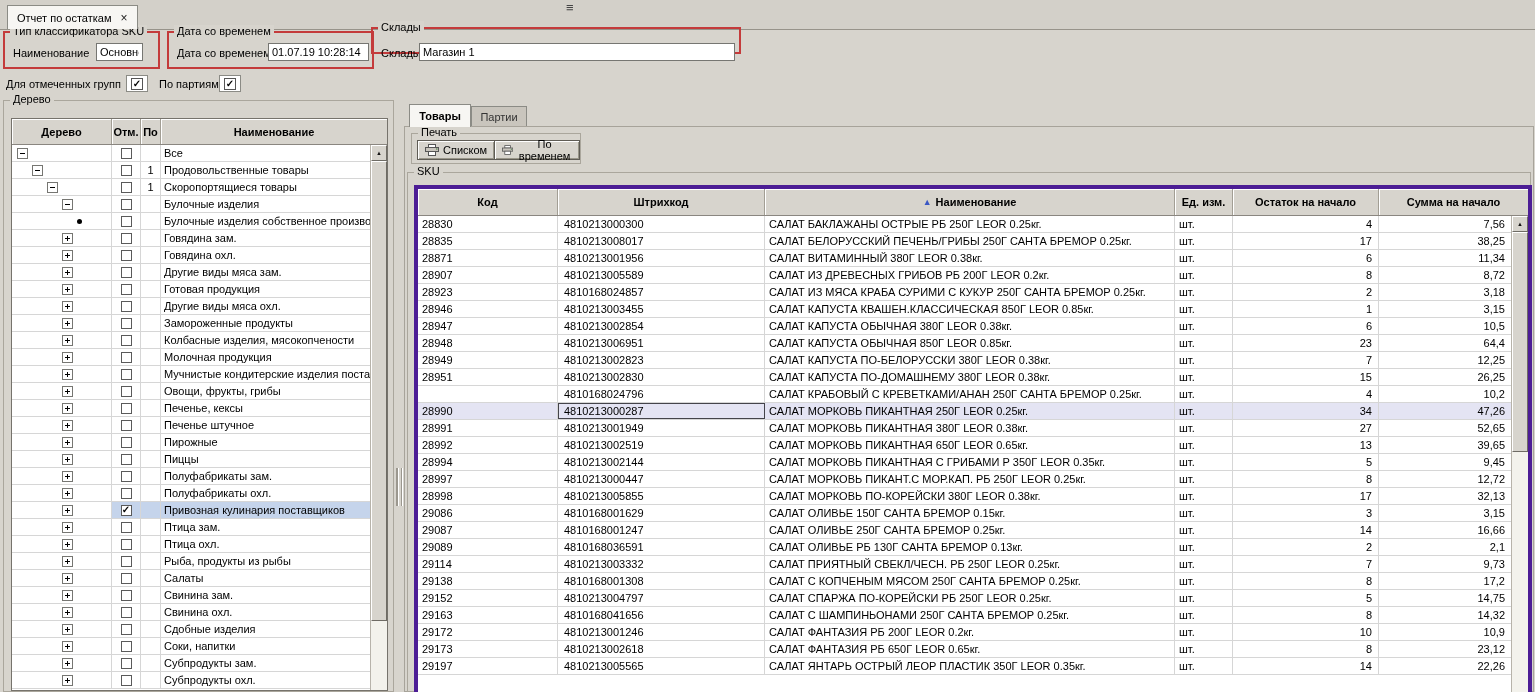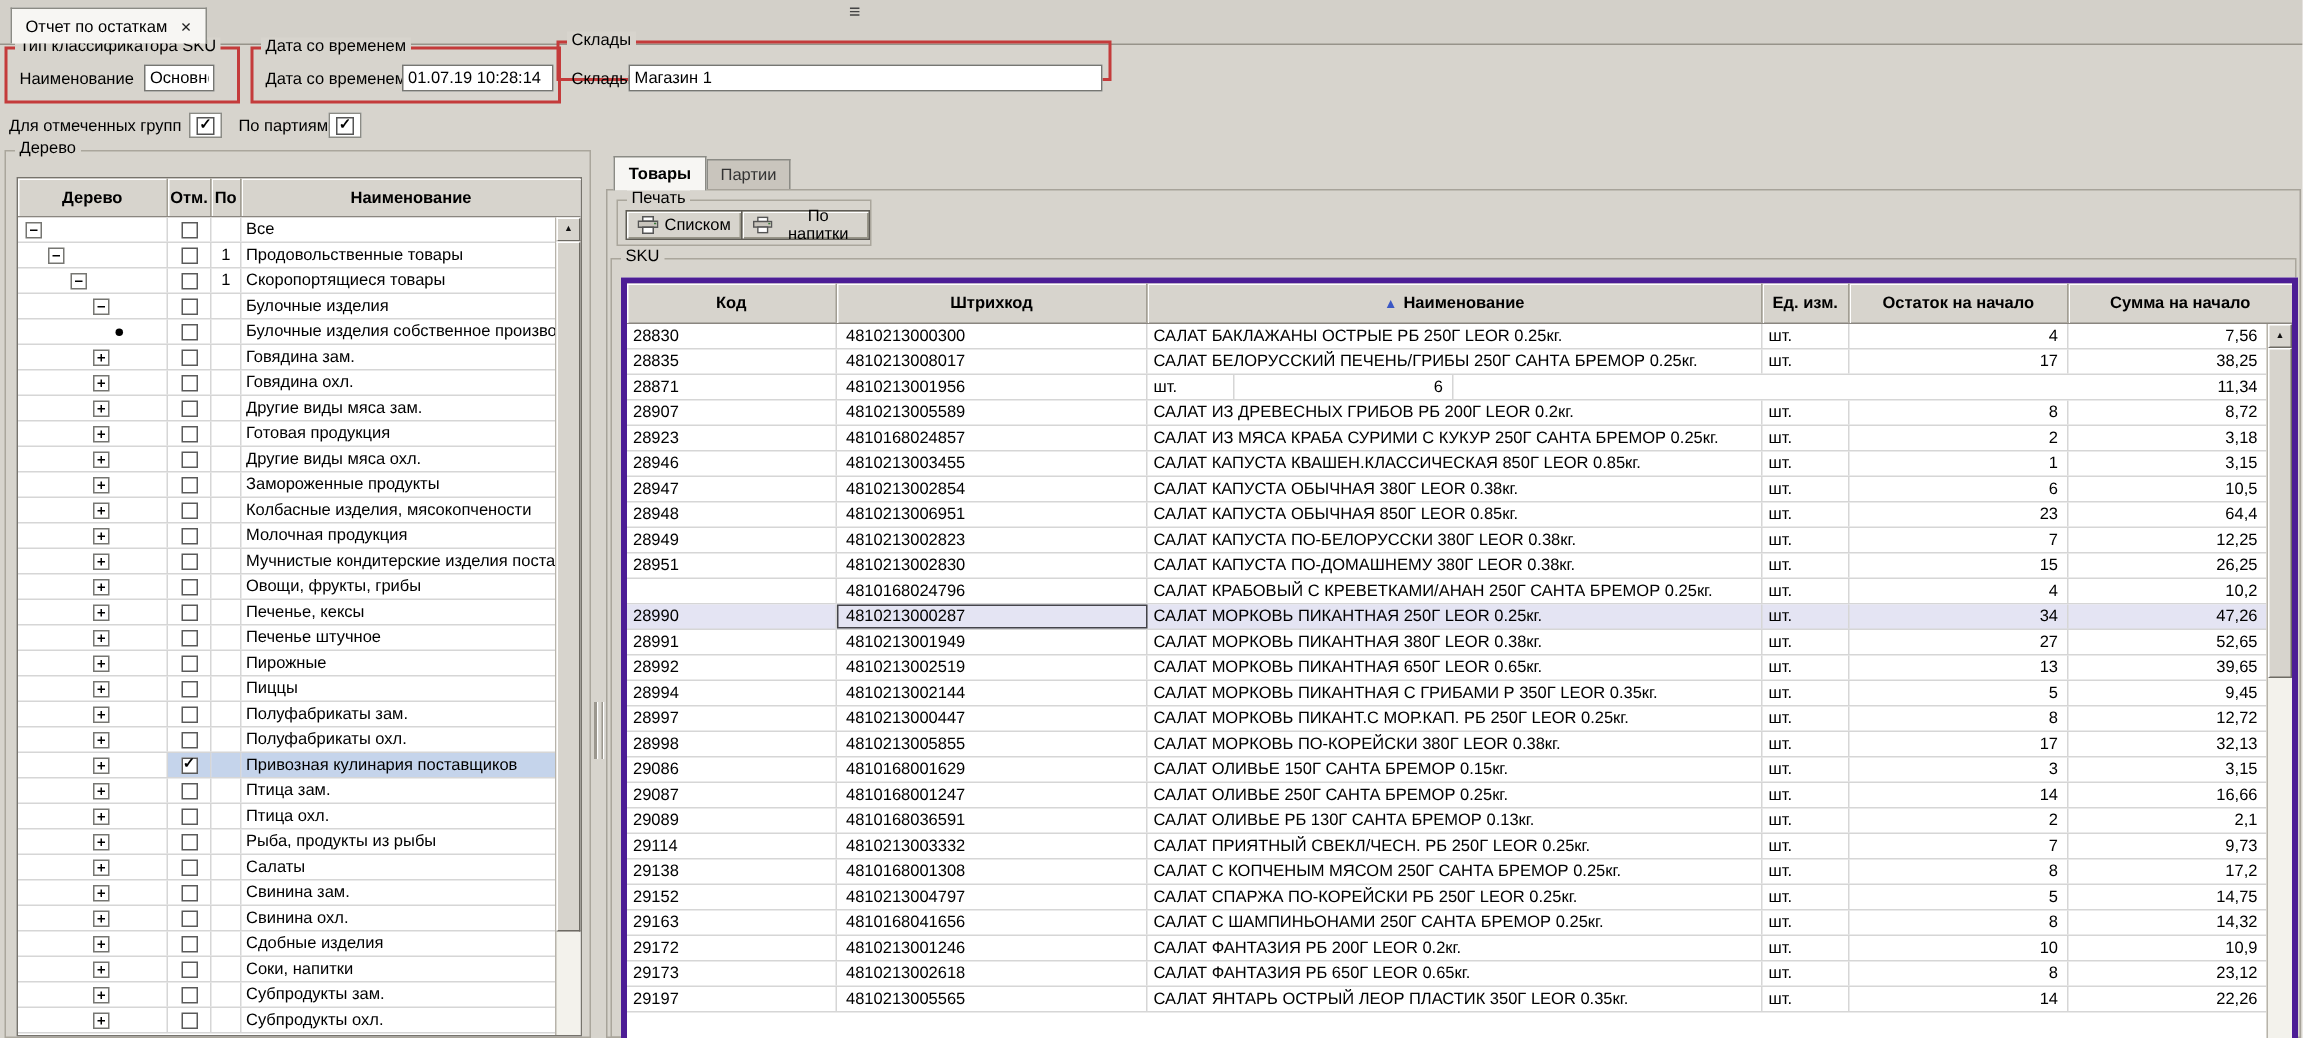--- a/index.html
+++ b/index.html
@@ -617,21 +617,21 @@
       </svg>
       <span>Списком</span>
     </button>
     <button class="btn" id="btn-groups">
       <svg class="printer-icon" width="14" height="12" viewBox="0 0 14 12">
         <rect x="3.5" y="0.5" width="7" height="3" fill="#fff" stroke="#555"></rect>
         <rect x="0.5" y="3.5" width="13" height="4" fill="#c9c5bd" stroke="#555"></rect>
         <rect x="3.5" y="7.5" width="7" height="4" fill="#fff" stroke="#555"></rect>
         <rect x="11" y="4.5" width="1.5" height="1" fill="#3a7a3a"></rect>
       </svg>
-      <span>По напитки</span>
+      <span>По временем</span>
     </button>
   </div>
 
   <div class="group" id="sku-group">
     <span class="group-label">SKU</span>
     <div class="stable">
       <div class="shead">
         <div class="th c-code">Код</div>
         <div class="th c-bar">Штрихкод</div>
         <div class="th c-sname">
@@ -655,20 +655,21 @@
             <div class="sc c-code">28835</div>
             <div class="sc c-bar">4810213008017</div>
             <div class="sc c-sname">САЛАТ БЕЛОРУССКИЙ ПЕЧЕНЬ/ГРИБЫ 250Г САНТА БРЕМОР 0.25кг.</div>
             <div class="sc c-unit">шт.</div>
             <div class="sc c-qty">17</div>
             <div class="sc c-sum">38,25</div>
           </div>
           <div class="srow">
             <div class="sc c-code">28871</div>
             <div class="sc c-bar">4810213001956</div>
+            <div class="sc c-sname">САЛАТ ВИТАМИННЫЙ 380Г LEOR 0.38кг.</div>
             <div class="sc c-unit">шт.</div>
             <div class="sc c-qty">6</div>
             <div class="sc c-sum">11,34</div>
           </div>
           <div class="srow">
             <div class="sc c-code">28907</div>
             <div class="sc c-bar">4810213005589</div>
             <div class="sc c-sname">САЛАТ ИЗ ДРЕВЕСНЫХ ГРИБОВ РБ 200Г LEOR 0.2кг.</div>
             <div class="sc c-unit">шт.</div>
             <div class="sc c-qty">8</div>

